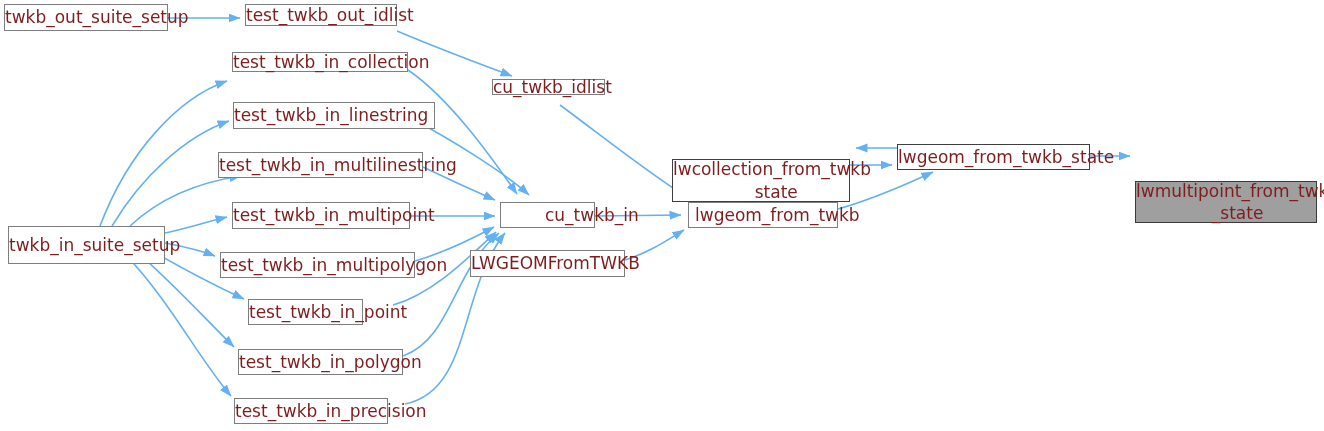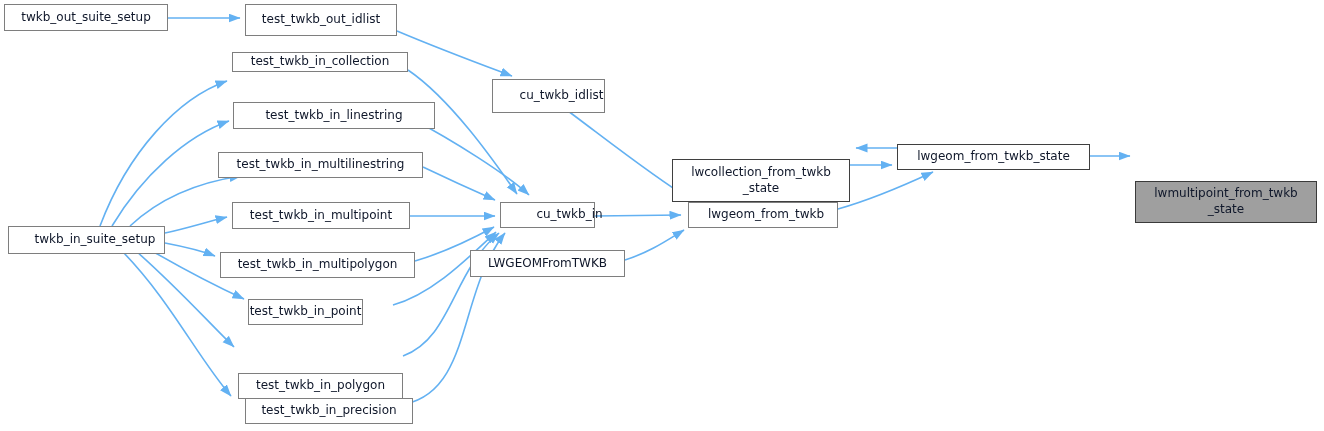--- a/index.html
+++ b/index.html
@@ -10,24 +10,24 @@
     font-family:"DejaVu Sans","Liberation Sans",sans-serif;
     overflow:hidden;
   }
   #edges{position:absolute;left:0;top:0;width:1324px;height:431px;}
   #edges path.edge{fill:none;stroke-width:1.6px;}
   .node{
     position:absolute;
     box-sizing:border-box;
     background:#ffffff;
     border:1px solid #7e7e7e;
-    display:flex;align-items:center;justify-content:center;
+    display:flex;align-items:center;
     text-align:center;
-    font-size:12px;
-    color:#0f172a;
+    font-size:17px;
+    color:#7f1d1d;
     line-height:1.3;
     white-space:pre-line;
     cursor:pointer;
   }
   .node.emph{border-color:#3f3f3f;}
   .node.target{
     background:#9f9f9f;
     border:1.5px solid #3a3a3a;
     cursor:default;
     margin-top:45px;
@@ -66,31 +66,31 @@
         <path d="M595,216 L681,215" class="edge" stroke="#63b1f2" marker-end="url(#arrowhead)"></path>
         <path d="M625,260 C650,252 666,241 684,230" class="edge" stroke="#63b1f2" marker-end="url(#arrowhead)"></path>
         <path d="M838,209 C870,200 905,185 933,172" class="edge" stroke="#63b1f2" marker-end="url(#arrowhead)"></path>
         <path d="M897,148 L856,148" class="edge" stroke="#63b1f2" marker-end="url(#arrowhead)"></path>
         <path d="M850,165 L892,165" class="edge" stroke="#63b1f2" marker-end="url(#arrowhead)"></path>
         <path d="M1090,156 L1130,156" class="edge" stroke="#63b1f2" marker-end="url(#arrowhead)"></path>
       </g>
   </svg>
   <div id="nodes">
       <div class="node normal" style="left: 4px; top: 4px; width: 164px; height: 27px;"><span>twkb_out_suite_setup</span></div>
-      <div class="node normal" style="left: 245px; top: 4px; width: 152px; height: 32px;"><span>test_twkb_out_idlist</span></div>
+      <div class="node normal" style="left: 245px; top: 4px; width: 152px; height: 22px;"><span>test_twkb_out_idlist</span></div>
       <div class="node normal" style="left: 232px; top: 52px; width: 176px; height: 20px;"><span>test_twkb_in_collection</span></div>
       <div class="node normal" style="left: 233px; top: 102px; width: 202px; height: 27px;"><span>test_twkb_in_linestring</span></div>
       <div class="node normal" style="left: 218px; top: 152px; width: 205px; height: 26px;"><span>test_twkb_in_multilinestring</span></div>
       <div class="node normal" style="left: 232px; top: 202px; width: 178px; height: 27px;"><span>test_twkb_in_multipoint</span></div>
       <div class="node normal" style="left: 220px; top: 252px; width: 195px; height: 26px;"><span>test_twkb_in_multipolygon</span></div>
       <div class="node normal" style="left: 248px; top: 299px; width: 115px; height: 26px;"><span>test_twkb_in_point</span></div>
-      <div class="node normal" style="left: 238px; top: 349px; width: 165px; height: 26px; margin-top: 24px;"><span>test_twkb_in_polygon</span></div>
-      <div class="node normal" style="left: 245px; top: 398px; width: 168px; height: 26px;"><span>test_twkb_in_precision</span></div>
-      <div class="node normal" style="left: 8px; top: 226px; width: 157px; height: 28px; padding-left: 17px;"><span>twkb_in_suite_setup</span></div>
-      <div class="node normal" style="left: 492px; top: 79px; width: 113px; height: 34px; padding-left: 26px;"><span>cu_twkb_idlist</span></div>
+      <div class="node normal" style="left: 238px; top: 349px; width: 165px; height: 26px;"><span>test_twkb_in_polygon</span></div>
+      <div class="node normal" style="left: 234px; top: 398px; width: 154px; height: 26px;"><span>test_twkb_in_precision</span></div>
+      <div class="node normal" style="left: 8px; top: 226px; width: 157px; height: 38px;"><span>twkb_in_suite_setup</span></div>
+      <div class="node normal" style="left: 492px; top: 79px; width: 113px; height: 16px;"><span>cu_twkb_idlist</span></div>
       <div class="node normal" style="left: 500px; top: 202px; width: 95px; height: 26px; padding-left: 44px;"><span>cu_twkb_in</span></div>
       <div class="node normal" style="left: 470px; top: 250px; width: 155px; height: 27px;"><span>LWGEOMFromTWKB</span></div>
       <div class="node emph" style="left: 672px; top: 135px; width: 178px; height: 43px; margin-top: 24px;"><span>lwcollection_from_twkb
 _state</span></div>
       <div class="node normal" style="left: 688px; top: 202px; width: 150px; height: 26px; padding-left: 6px;"><span>lwgeom_from_twkb</span></div>
       <div class="node emph" style="left: 897px; top: 144px; width: 193px; height: 26px;"><span>lwgeom_from_twkb_state</span></div>
       <div class="node target" style="left: 1135px; top: 136px; width: 182px; height: 42px;"><span>lwmultipoint_from_twkb
 _state</span></div>
     </div>
 </div>

